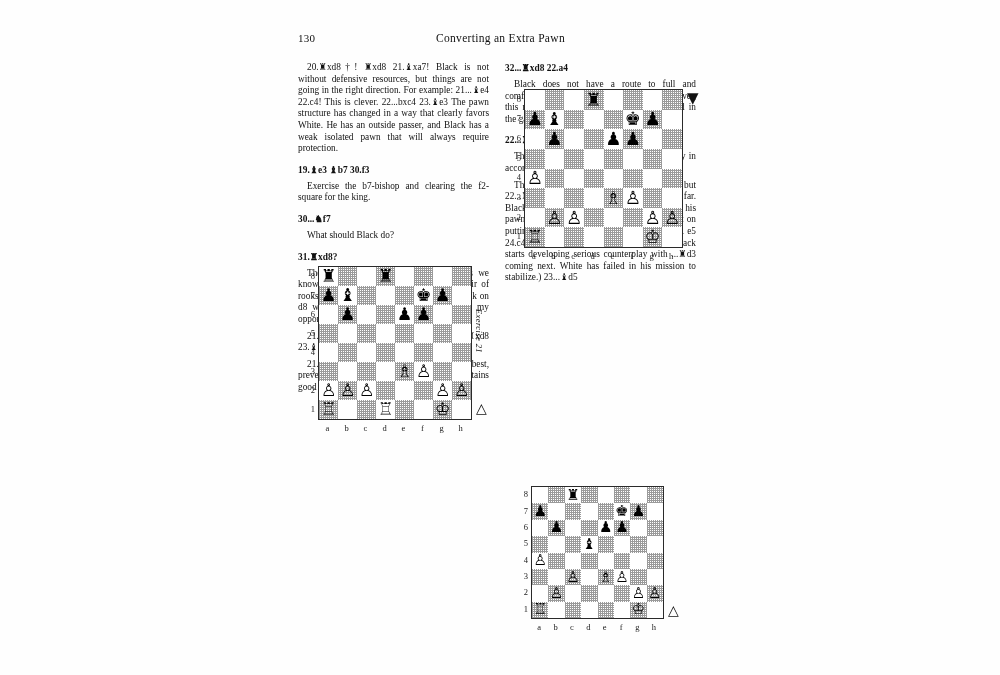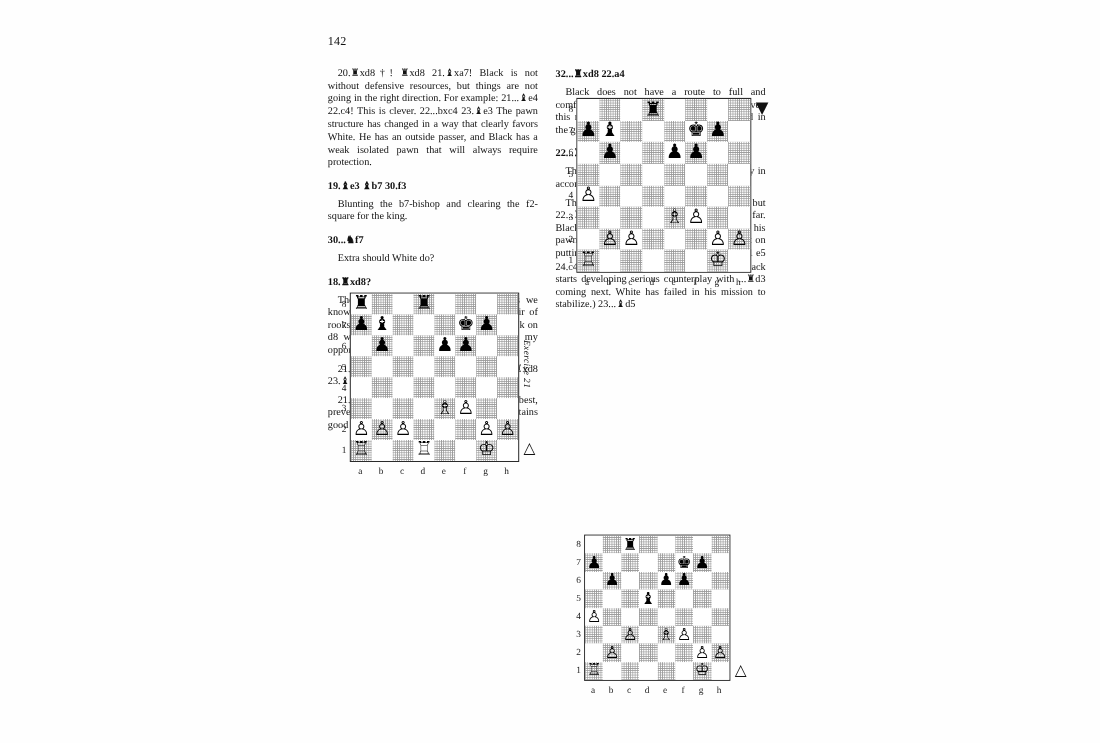--- a/index.html
+++ b/index.html
@@ -148,35 +148,36 @@
     transform: rotate(90deg);
     letter-spacing: .4px;
   }
 </style>
 </head>
 <body>
 
 <div id="page">
 
   <div id="header-row">
-    <div id="folio">142</div>
+    <div id="running-title">Converting an Extra Pawn</div>
+    <div id="folio">130</div>
   </div>
 
   <div class="column" id="col-left">
       <div class="para indent">20.♜xd8†! ♜xd8 21.♝xa7! Black is not without defensive resources, but things are not going in the right direction. For example: 21...♝e4 22.c4! This is clever. 22...bxc4 23.♝e3 The pawn structure has changed in a way that clearly favors White. He has an outside passer, and Black has a weak isolated pawn that will always require protection.</div>
       <div class="gap-m"></div>
       <div class="move-head">19.♝e3 ♝b7 30.f3</div>
       <div class="gap-s"></div>
-      <div class="para indent">Blunting the b7-bishop and clearing the f2-square for the king.</div>
+      <div class="para indent">Exercise the b7-bishop and clearing the f2-square for the king.</div>
       <div class="gap-m"></div>
       <div class="move-head">30...♞f7</div>
       <div class="gap-s"></div>
-      <div class="para indent">Extra should White do?</div>
+      <div class="para indent">What should Black do?</div>
       <div class="gap-m"></div>
-      <div class="move-head">18.♜xd8?</div>
+      <div class="move-head">31.♜xd8?</div>
       <div class="gap-s"></div>
       <div class="para indent">Thematically, this move makes sense, as we know that White wants to exchange one pair of rooks. But there was no need to rush. The rook on d8 was not going anywhere, and this gave my opponent some additional defensive chances.</div>
       <div class="gap-s"></div>
       <div class="para indent">21.♞f2 allows 21...b5, as 22.♜xd8 ♜xd8 23.♝xa7 fails to 23...♜d2†.</div>
       <div class="gap-s"></div>
       <div class="para indent">21.a4! or 21.c4! would have been best, preventing any hope of ...b6-b5. White retains good winning chances.</div>
     </div>
 
   <div class="column" id="col-right">
       <div class="move-head">32...♜xd8 22.a4</div>

